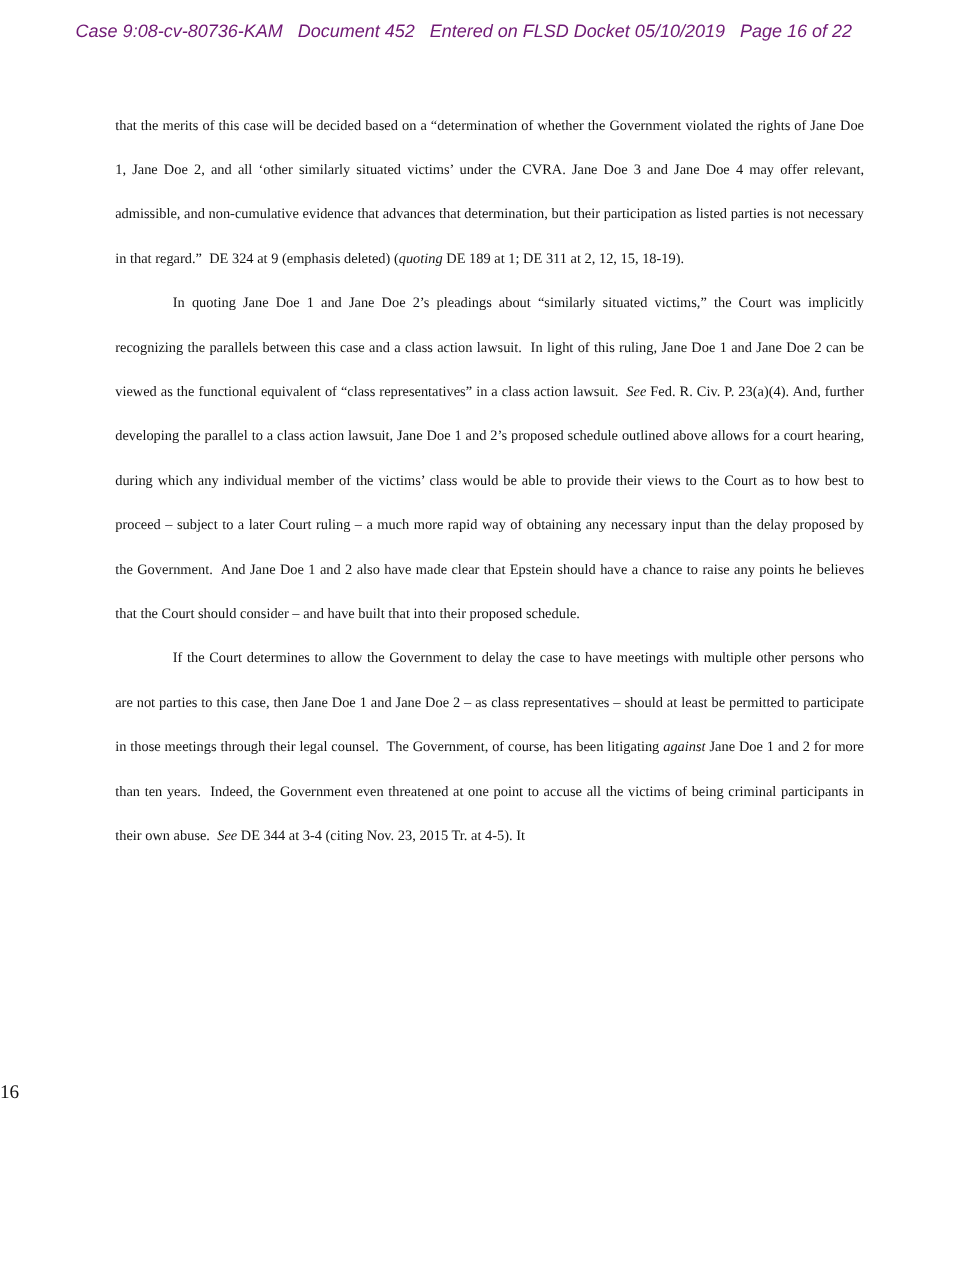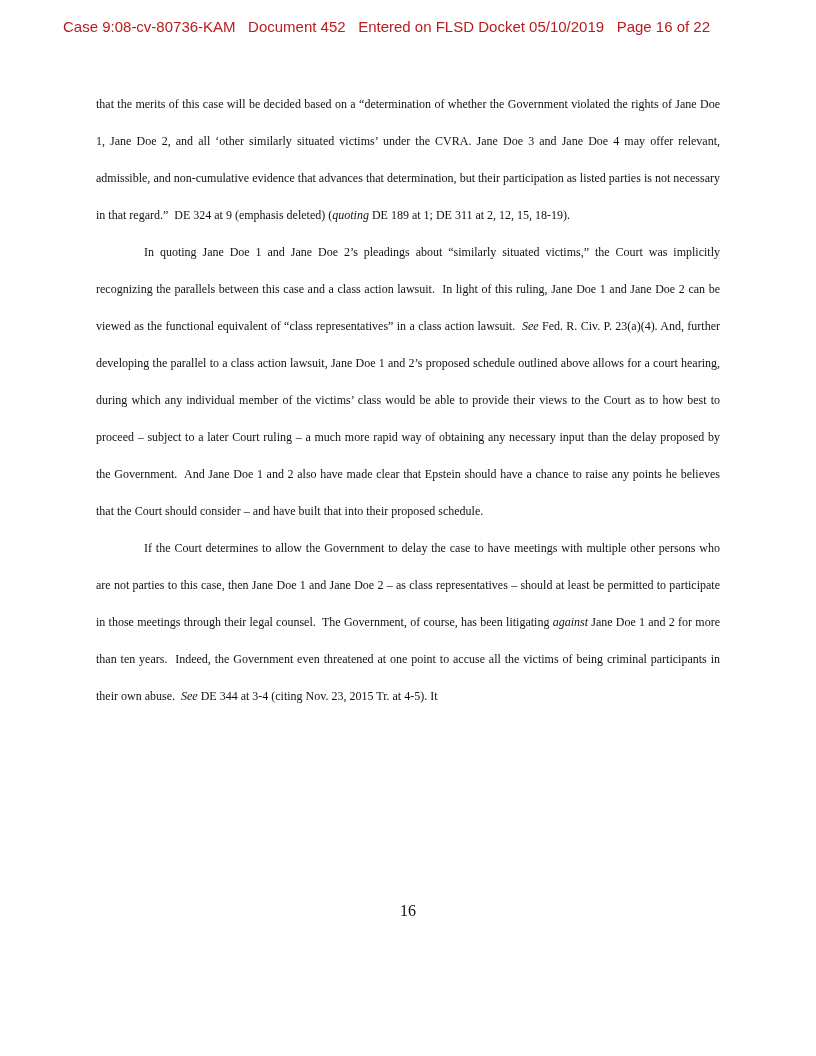--- a/index.html
+++ b/index.html
@@ -40,31 +40,31 @@
     white-space: pre-wrap;
   }
   .doc-body p.para.indent {
     text-indent: 48px;
   }
   .page-number {
     position: absolute;
     left: 0;
     top: 901px;
     width: 816px;
-    text-align: center;
+    text-align: left;
     font-size: 16px;
     line-height: 19px;
   }
 </style>
 </head>
 <body>
 
 <div class="page" style="background: rgb(255, 255, 255); color: rgb(17, 17, 17);">
 
-  <header class="docket-header" style="color: #b91c1c;">Case 9:08-cv-80736-KAM   Document 452   Entered on FLSD Docket 05/10/2019   Page 16 of 22</header>
+  <header class="docket-header" style="color: #701a75; font-style: italic;">Case 9:08-cv-80736-KAM   Document 452   Entered on FLSD Docket 05/10/2019   Page 16 of 22</header>
 
   <main class="doc-body">
       <p class="para"><span>that the merits of this case will be decided based on a “determination of whether the Government violated the rights of Jane Doe 1, Jane Doe 2, and all ‘other similarly situated victims’ under the CVRA. Jane Doe 3 and Jane Doe 4 may offer relevant, admissible, and non-cumulative evidence that advances that determination, but their participation as listed parties is not necessary in that regard.”  DE 324 at 9 (emphasis deleted) (</span><span style="font-style: italic;">quoting</span><span> DE 189 at 1; DE 311 at 2, 12, 15, 18-19).</span></p>
       <p class="para indent"><span>In quoting Jane Doe 1 and Jane Doe 2’s pleadings about “similarly situated victims,” the Court was implicitly recognizing the parallels between this case and a class action lawsuit.  In light of this ruling, Jane Doe 1 and Jane Doe 2 can be viewed as the functional equivalent of “class representatives” in a class action lawsuit.  </span><span style="font-style: italic;">See</span><span> Fed. R. Civ. P. 23(a)(4). And, further developing the parallel to a class action lawsuit, Jane Doe 1 and 2’s proposed schedule outlined above allows for a court hearing, during which any individual member of the victims’ class would be able to provide their views to the Court as to how best to proceed – subject to a later Court ruling – a much more rapid way of obtaining any necessary input than the delay proposed by the Government.  And Jane Doe 1 and 2 also have made clear that Epstein should have a chance to raise any points he believes that the Court should consider – and have built that into their proposed schedule.</span></p>
       <p class="para indent"><span>If the Court determines to allow the Government to delay the case to have meetings with multiple other persons who are not parties to this case, then Jane Doe 1 and Jane Doe 2 – as class representatives – should at least be permitted to participate in those meetings through their legal counsel.  The Government, of course, has been litigating </span><span style="font-style: italic;">against</span><span> Jane Doe 1 and 2 for more than ten years.  Indeed, the Government even threatened at one point to accuse all the victims of being criminal participants in their own abuse.  </span><span style="font-style: italic;">See</span><span> DE 344 at 3-4 (citing Nov. 23, 2015 Tr. at 4-5). It</span></p>
     </main>
 
   <div class="page-number">16</div>
 
 </div>

